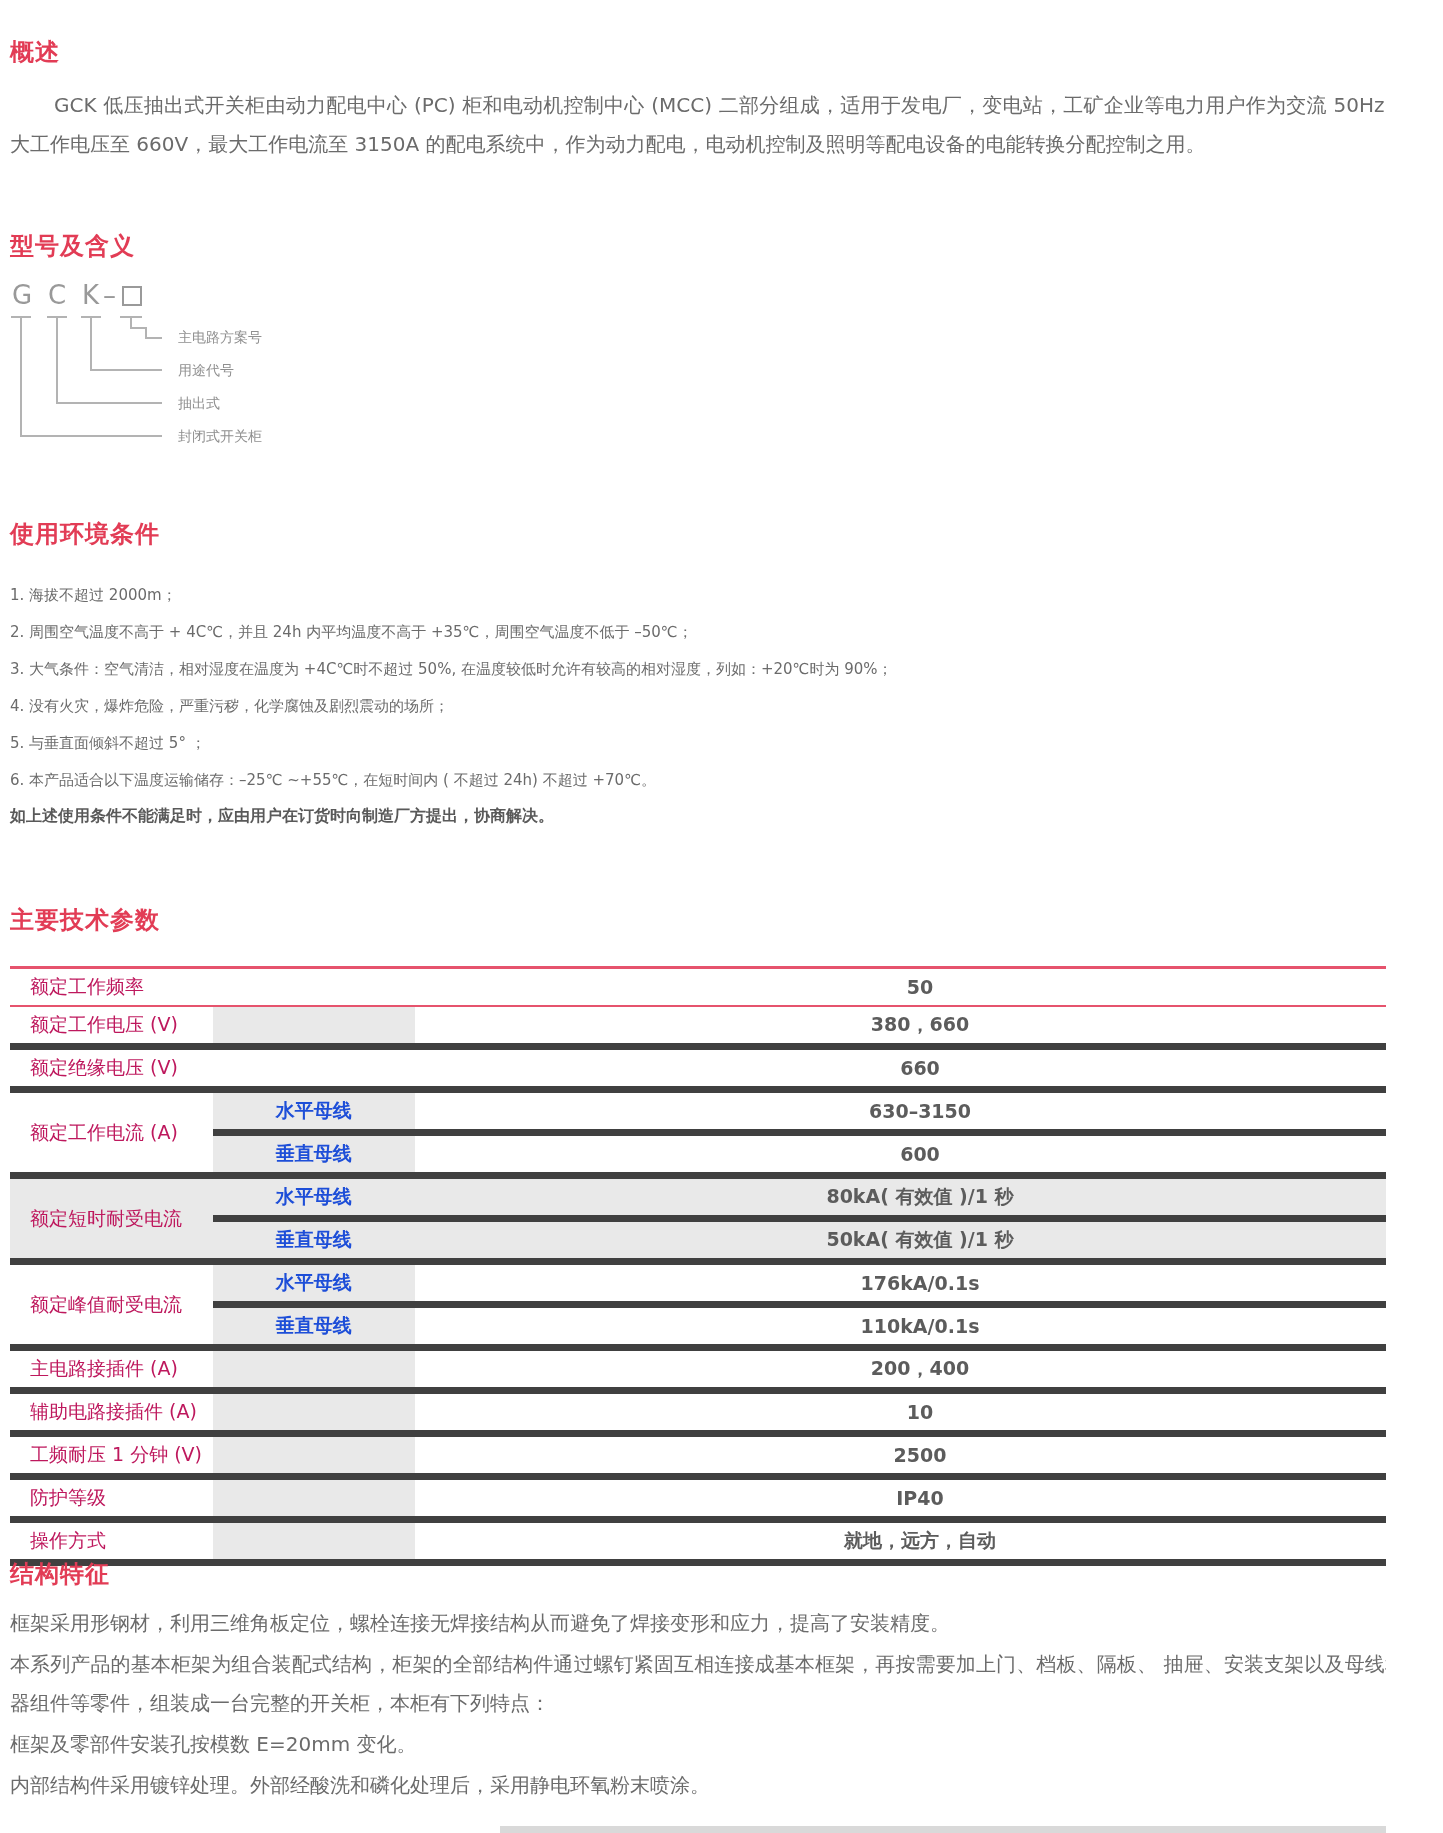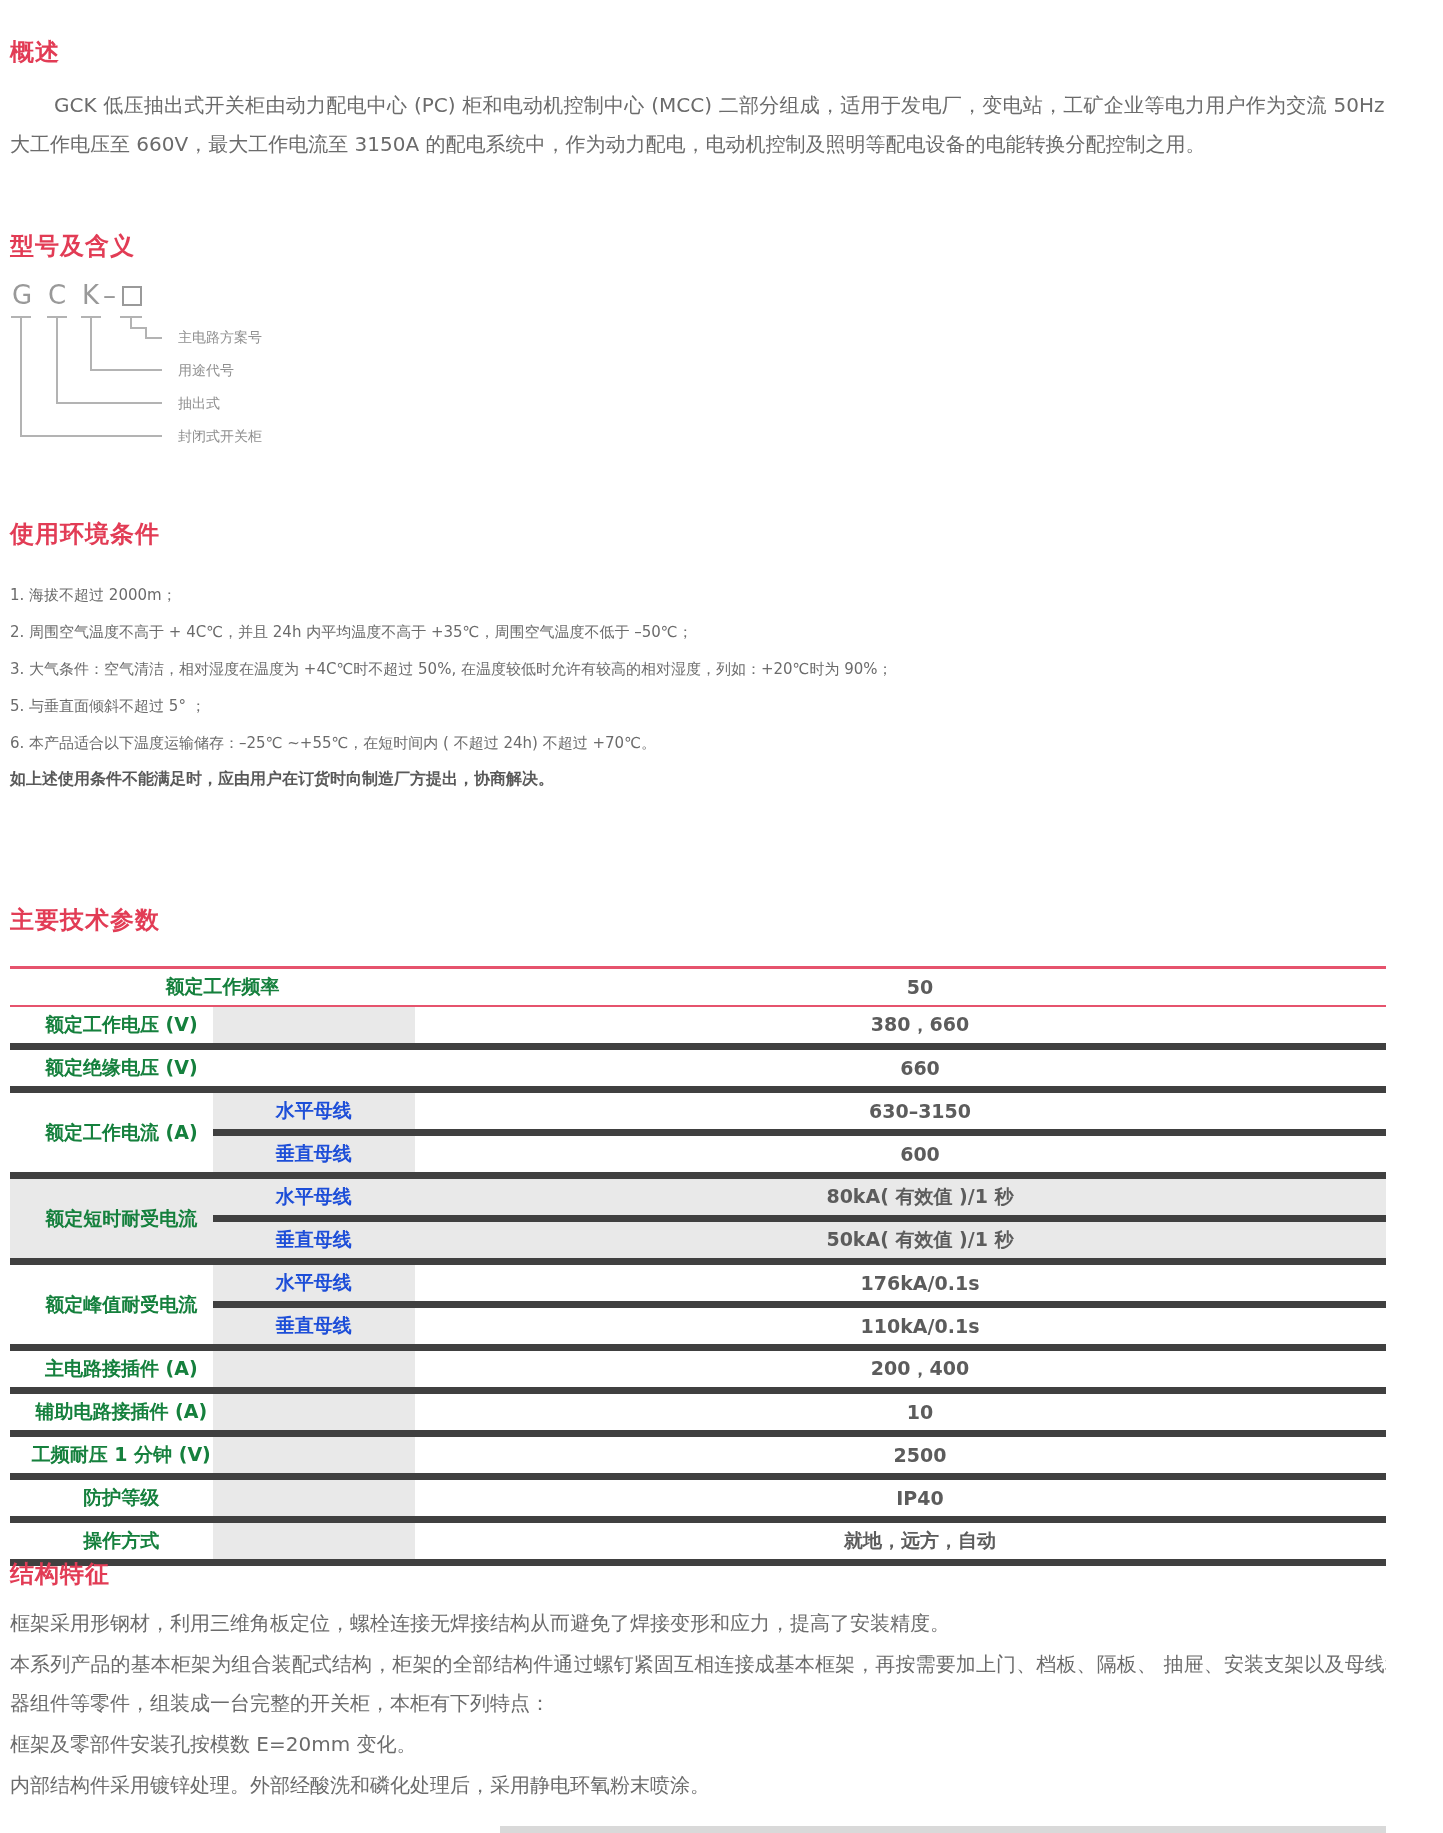--- a/index.html
+++ b/index.html
@@ -50,21 +50,21 @@
   
   .params{
     position:absolute;left:10px;width:1415px;
     border-collapse:collapse;table-layout:fixed;
     border-top:3px solid #e6536d;
   }
   .params td{
     height:36px;padding:0;font-size:19px;
     border-bottom:7px solid #404040;white-space:nowrap;
   }
-  .params td.lbl{width:385px;padding-left:20px;font-weight:700;color:#15803d;text-align:center;}
+  .params td.lbl{width:385px;padding-left:20px;font-weight:400;color:#be185d;text-align:left;}
   .params td.mid{width:520px;text-align:center;font-weight:700;color:#1d4ed8;}
   .params td.val{text-align:center;color:#5c5c5c;font-weight:700;}
   .params .gray{background:#e9e9e9;}
   .params tr.freq td{border-bottom:2px solid #e6536d;}
 
   
   .struct{position:absolute;left:10px;width:1415px;}
   .struct p{margin:0 0 2px 0;font-size:20px;line-height:39px;color:#6b6b6b;text-align:justify;}
 
   .footer-bar{
@@ -96,20 +96,21 @@
     <span class="dlabel" style="top:76px">用途代号</span>
     <span class="dlabel" style="top:109px">抽出式</span>
     <span class="dlabel" style="top:142px">封闭式开关柜</span>
   </div>
 
   <h2 class="heading" style="top:518px">使用环境条件</h2>
   <div class="env-list" style="top:584px">
     <p class="env-item">1. 海拔不超过 2000m；</p>
     <p class="env-item">2. 周围空气温度不高于 + 4C℃，并且 24h 内平均温度不高于 +35℃，周围空气温度不低于 –50℃；</p>
     <p class="env-item">3. 大气条件：空气清洁，相对湿度在温度为 +4C℃时不超过 50%, 在温度较低时允许有较高的相对湿度，列如：+20℃时为 90%；</p>
+    <p class="env-item">4. 没有火灾，爆炸危险，严重污秽，化学腐蚀及剧烈震动的场所；</p>
     <p class="env-item">5. 与垂直面倾斜不超过 5° ；</p>
     <p class="env-item">6. 本产品适合以下温度运输储存：–25℃ ~+55℃，在短时间内 ( 不超过 24h) 不超过 +70℃。</p>
     <p class="env-note">如上述使用条件不能满足时，应由用户在订货时向制造厂方提出，协商解决。</p>
   </div>
 
   <h2 class="heading" style="top:904px">主要技术参数</h2>
   <table class="params" style="top:966px">
     <tbody>
       <tr class="freq">
         <td class="lbl" colspan="2">额定工作频率</td>

